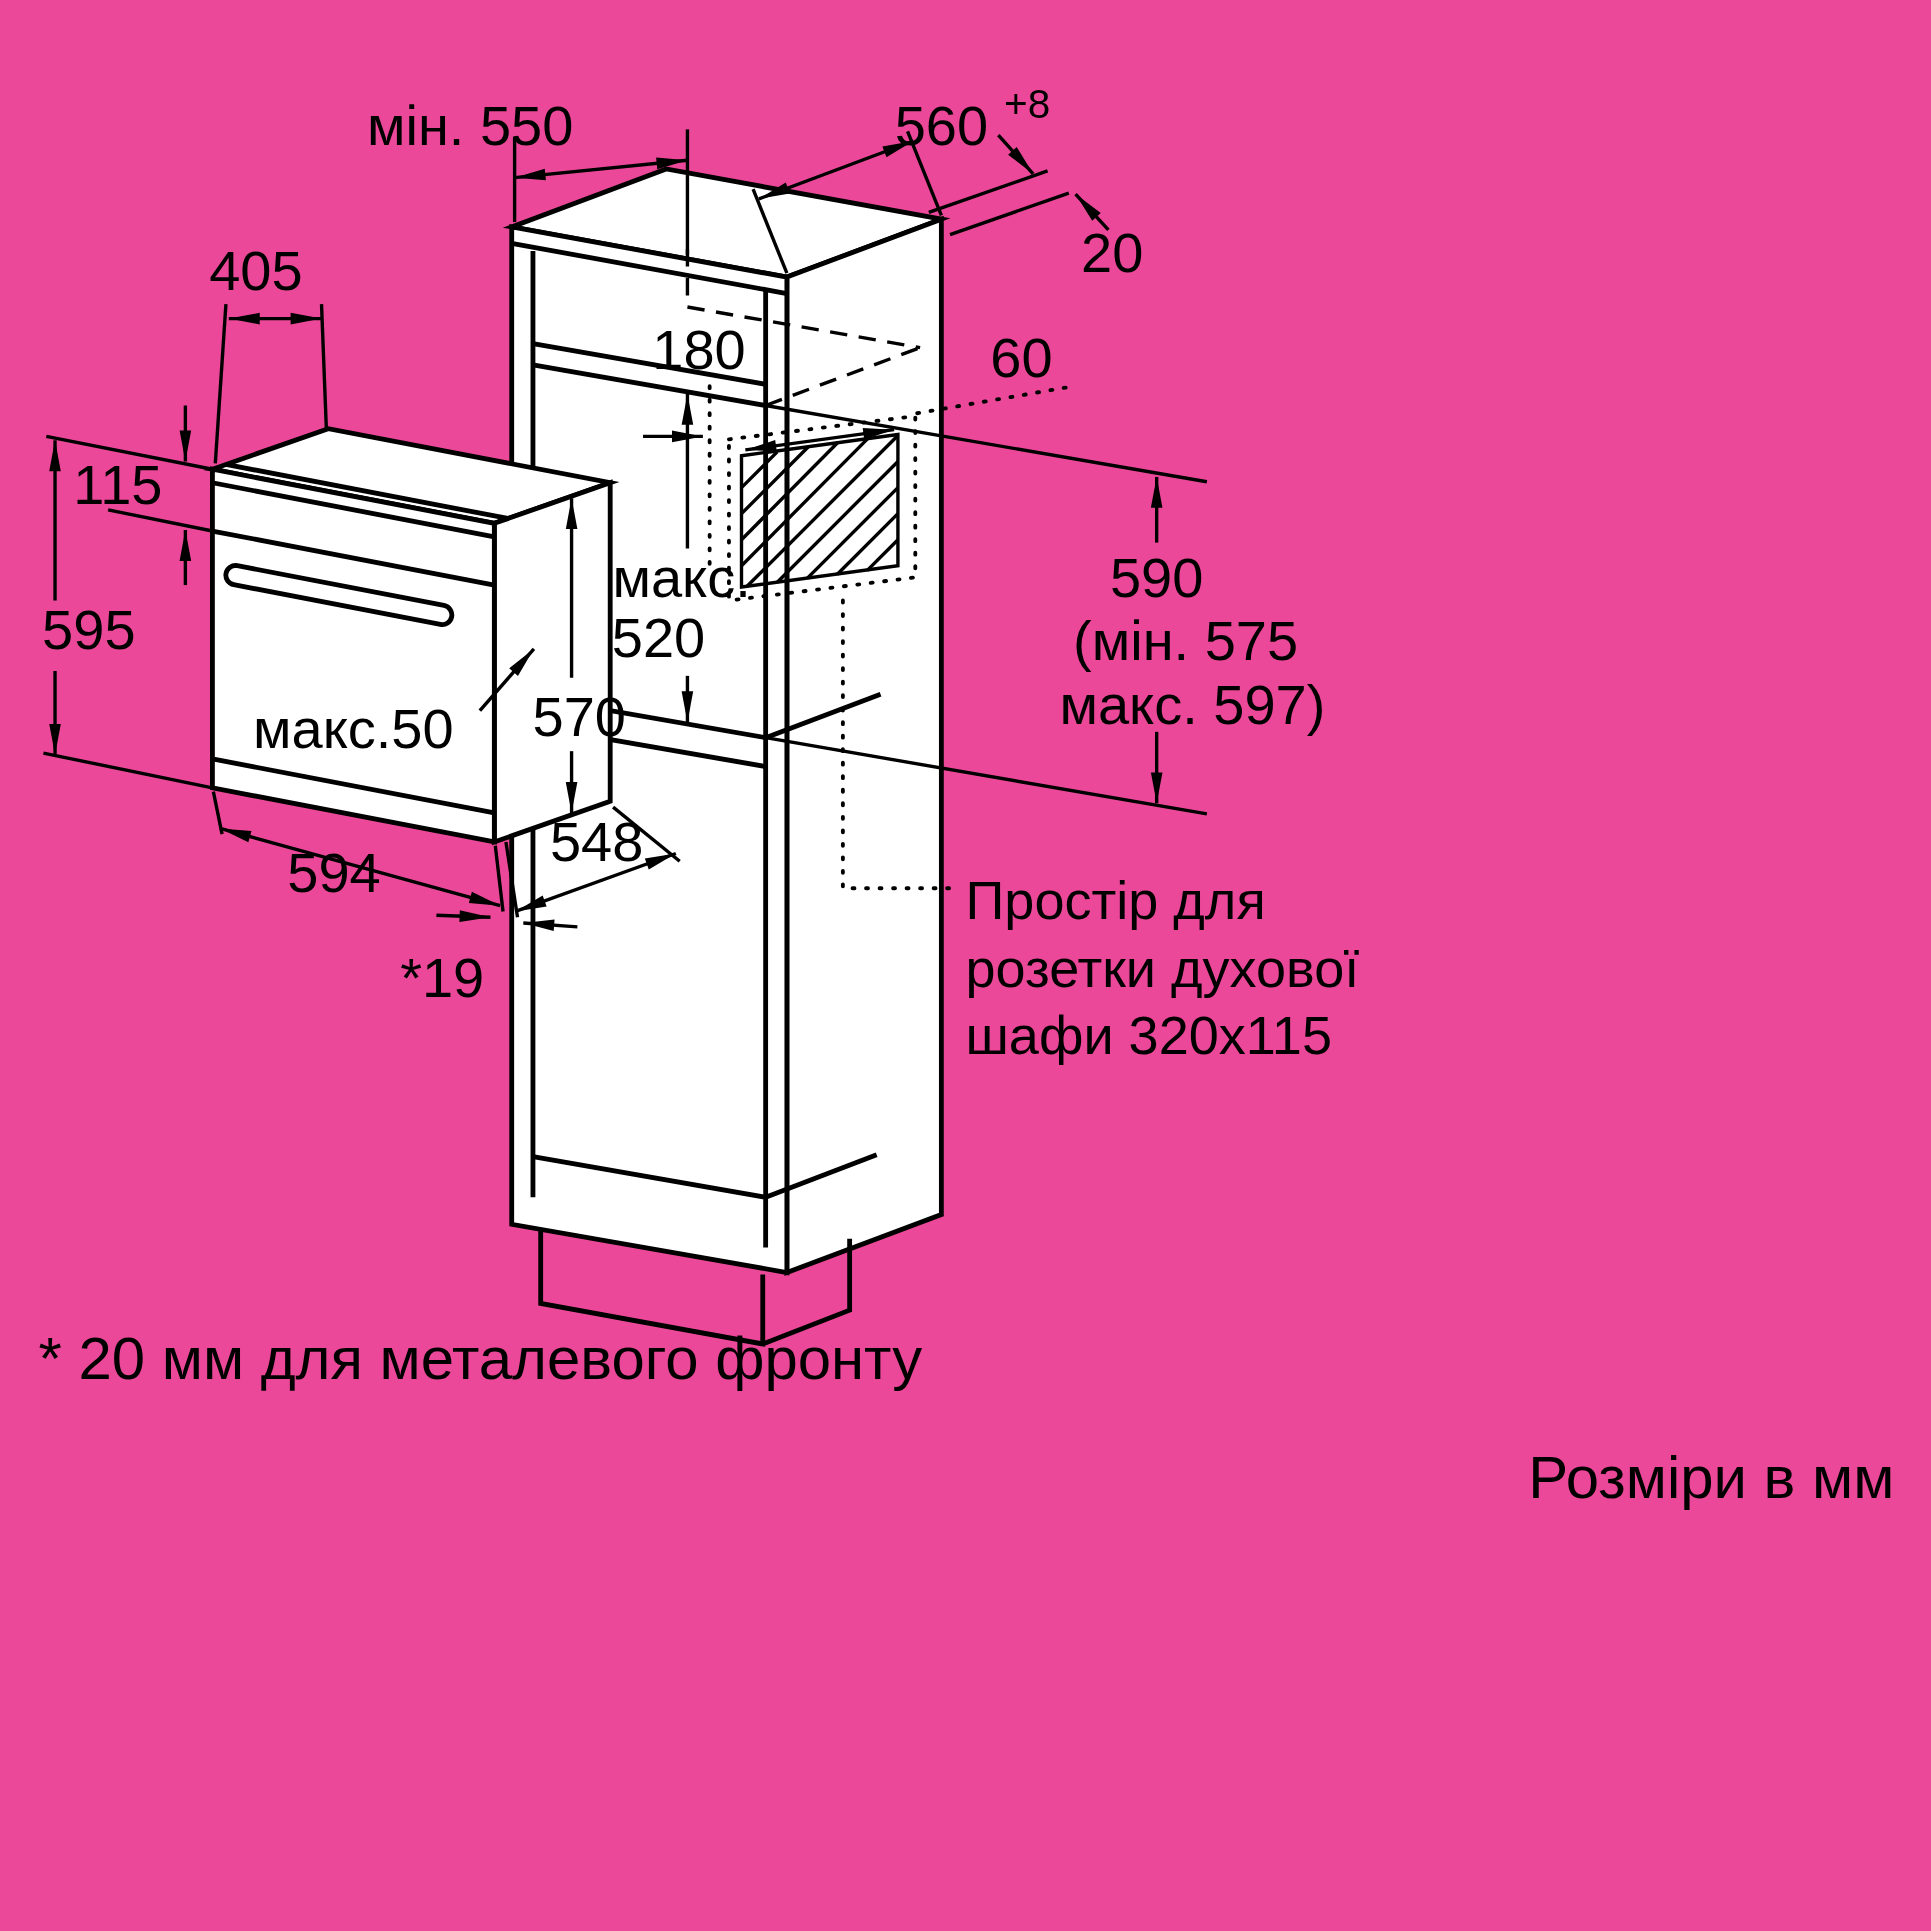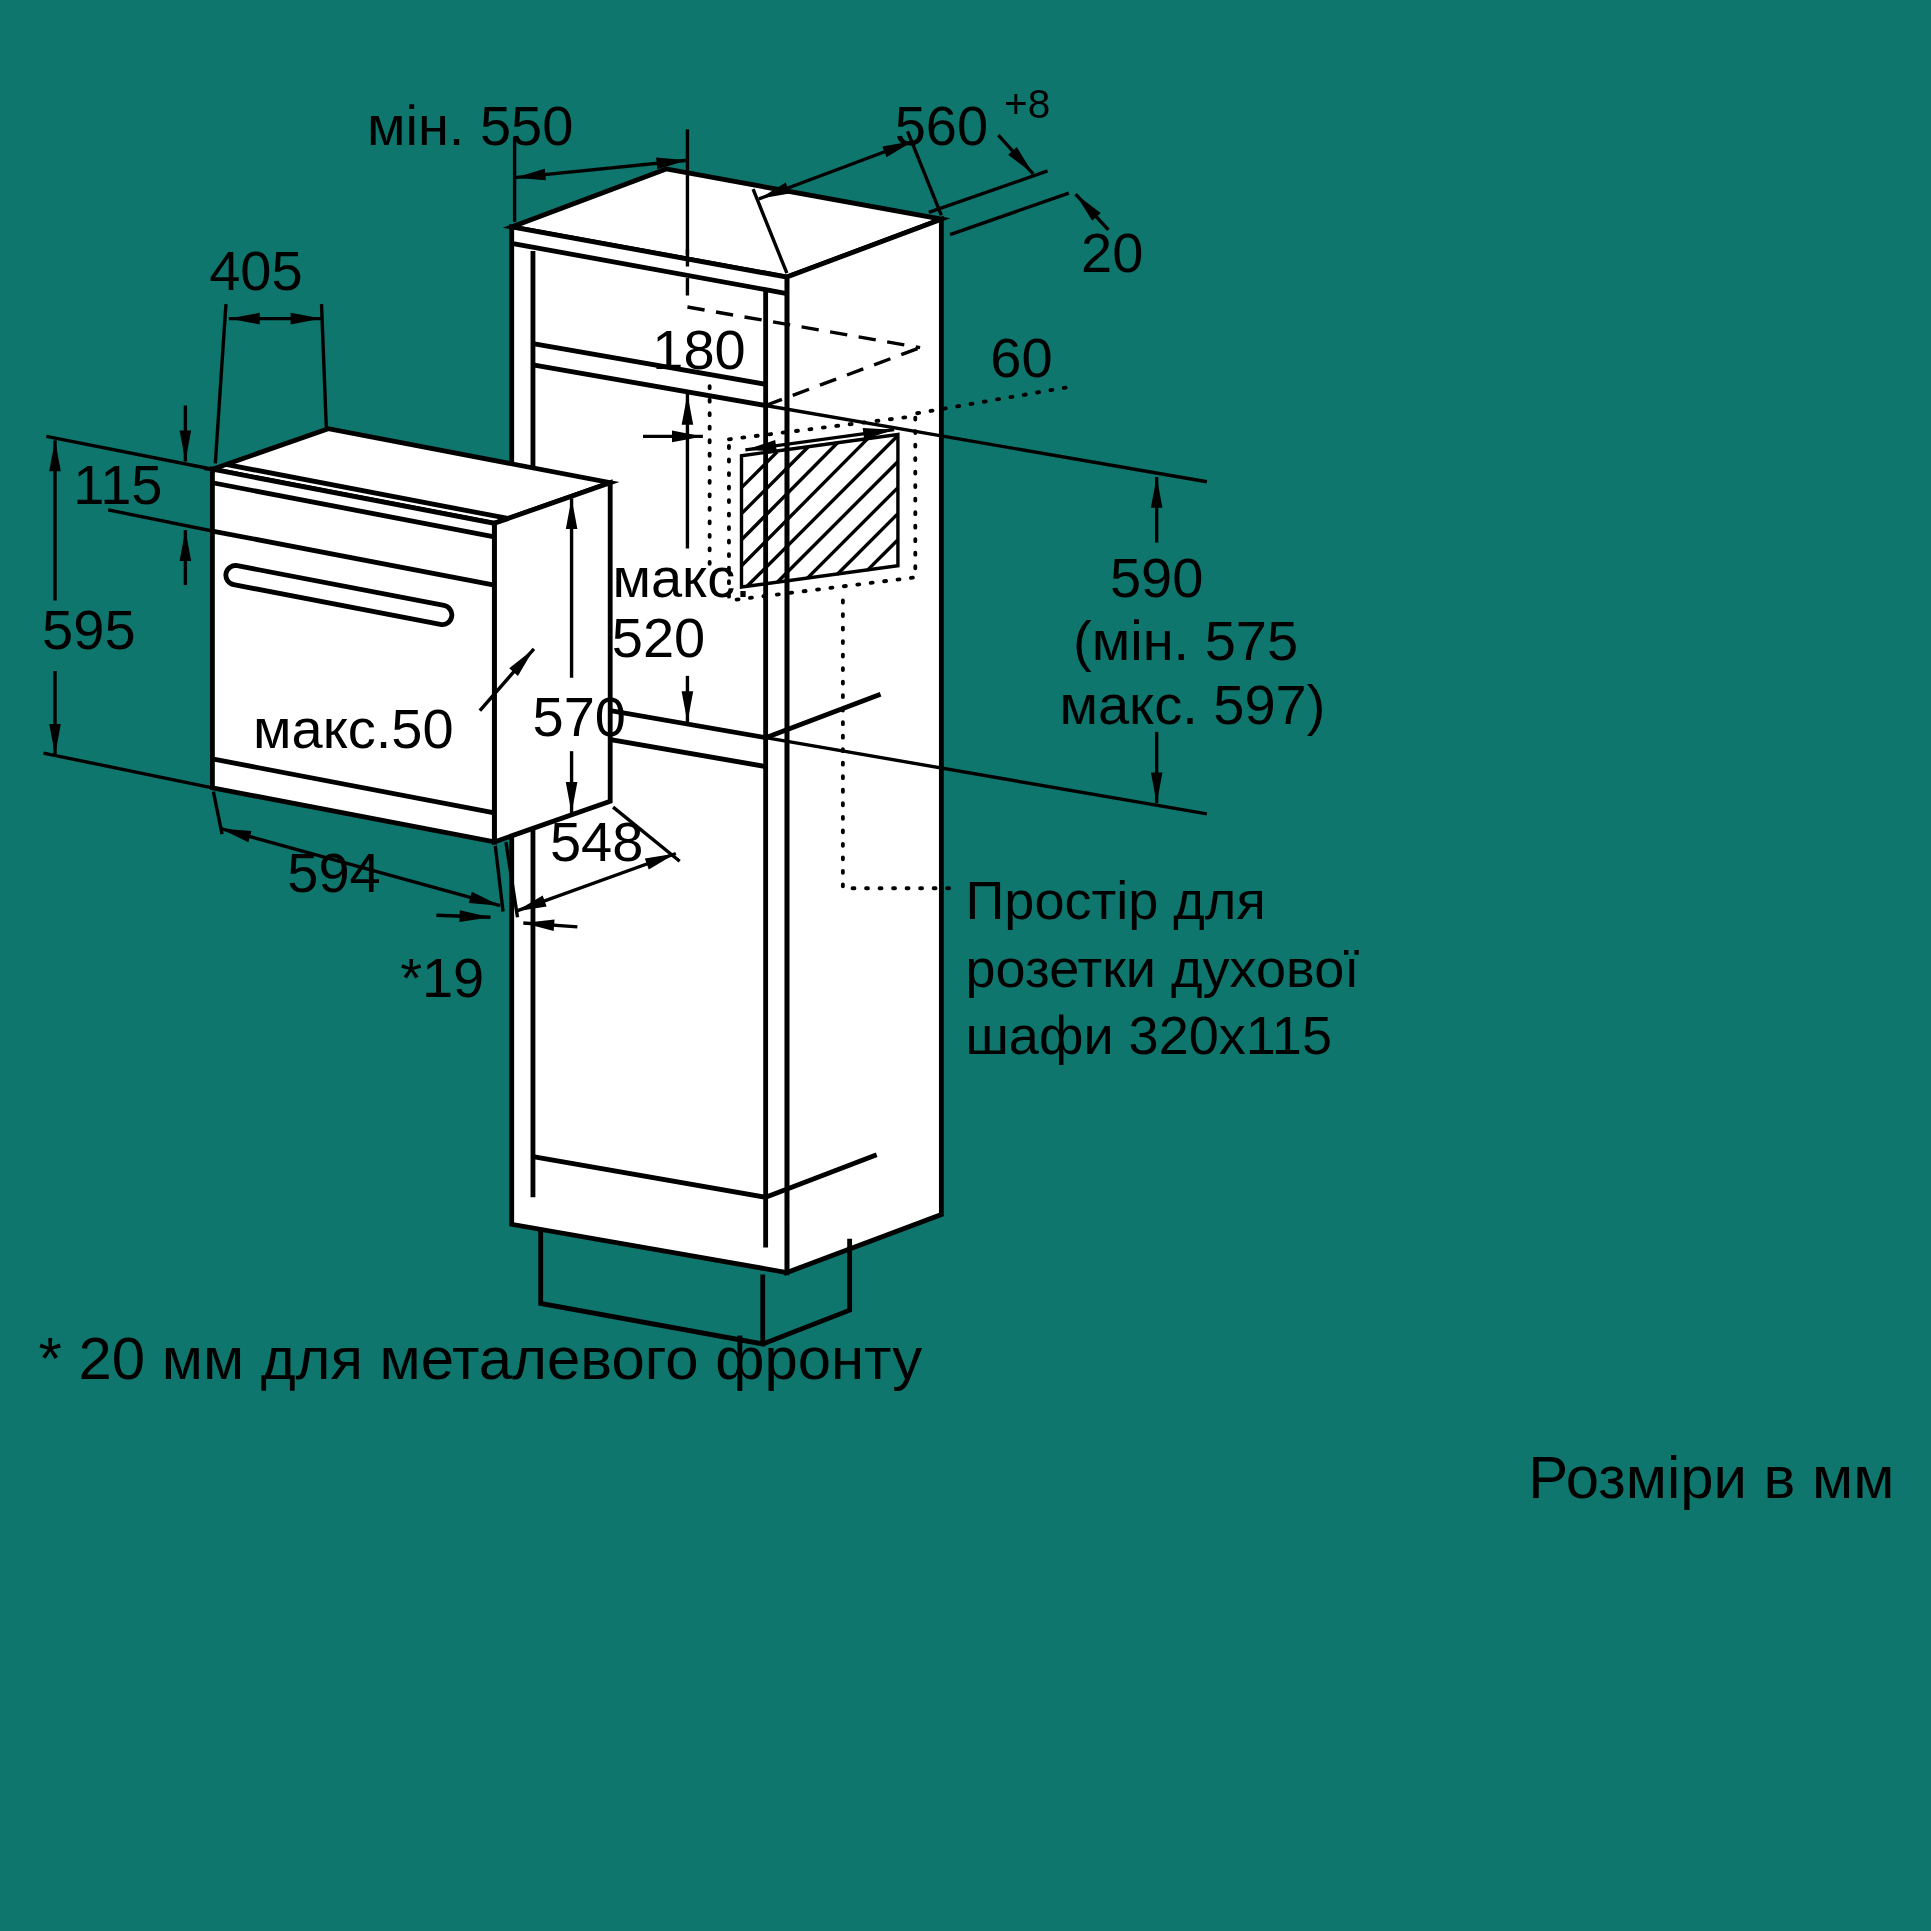--- a/index.html
+++ b/index.html
@@ -1,16 +1,16 @@
 <!DOCTYPE html>
 <html><head>
 <meta charset="utf-8">
 <style>
   html,body{margin:0;padding:0;background:#fff;}
-  #stage{position:relative;width:1931px;height:1931px;background:#0f766e;overflow:hidden;}
+  #stage{position:relative;width:1931px;height:1931px;background:#ec4899;overflow:hidden;}
   svg{display:block;}
   .face{fill:#fff;stroke:#000;stroke-width:5;stroke-linejoin:miter;}
   .ln{fill:none;stroke:#000;stroke-width:5;}
   .thin{fill:none;stroke:#000;stroke-width:3.5;}
   .dash{fill:none;stroke:#000;stroke-width:3.5;stroke-dasharray:18 12;}
   .dot{fill:none;stroke:#000;stroke-width:4;stroke-dasharray:2 12;stroke-linecap:round;}
   .hl{fill:none;stroke:#000;stroke-width:3.5;}
   .t{font-family:"Liberation Sans",sans-serif;font-size:58px;fill:#000;}
   .t-sm{font-family:"Liberation Sans",sans-serif;font-size:42px;fill:#000;}
   .t-note{font-family:"Liberation Sans",sans-serif;font-size:56px;fill:#000;}

